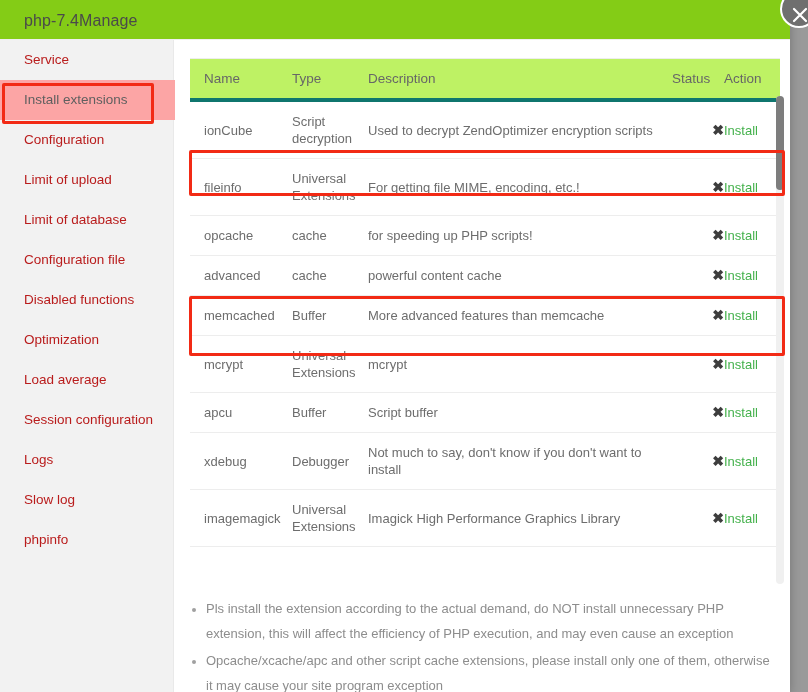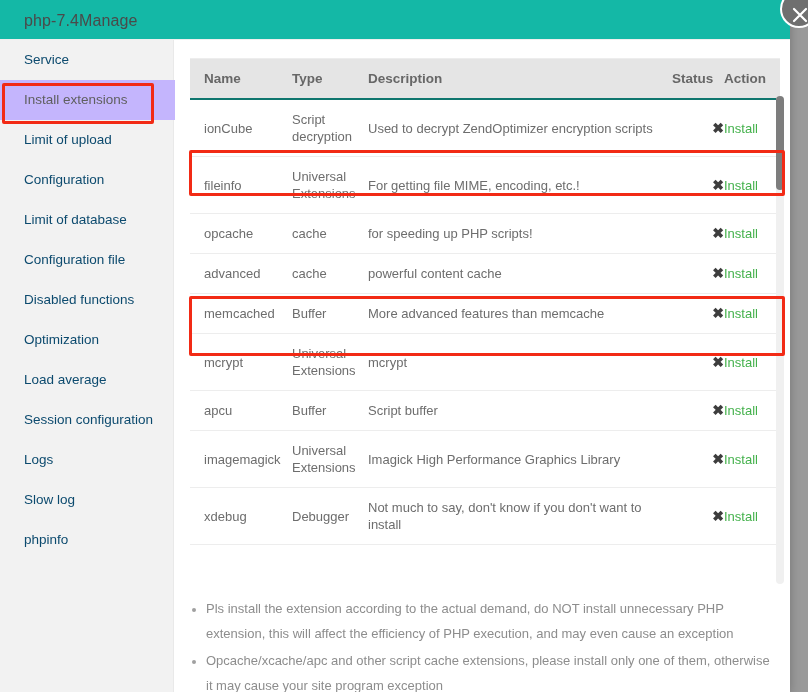--- a/index.html
+++ b/index.html
@@ -25,21 +25,21 @@
     background: #ffffff;
     box-shadow: 0 2px 10px rgba(0,0,0,.25);
     overflow: hidden;
   }
 
   #titlebar {
     position: absolute;
     left: 0; top: 0;
     width: 790px;
     height: 40px;
-    background: #14b8a6;
+    background: #84cc16;
     border-bottom: 1px solid #efefef;
     box-sizing: border-box;
   }
   #title-text {
     position: absolute;
     left: 24px;
     top: 12px;
     font-size: 16px;
     color: #4a4a4a;
     letter-spacing: .1px;
@@ -72,27 +72,27 @@
     background: #f2f2f2;
     border-right: 1px solid #e9e9e9;
     box-sizing: border-box;
   }
   .side-item {
     position: relative;
     height: 40px;
     line-height: 40px;
     padding-left: 24px;
     font-size: 13.5px;
-    color: #0c4a6e;
+    color: #b91c1c;
     white-space: nowrap;
     cursor: pointer;
     box-sizing: border-box;
   }
   .side-item.active {
-    background: #c4b5fd;
+    background: #fca5a5;
     color: #5f5f5f;
     width: 175px;
   }
 
   
   #content {
     position: absolute;
     left: 175px;
     top: 40px;
     width: 615px;
@@ -110,27 +110,27 @@
     box-sizing: border-box;
   }
 
   table.ext {
     border-collapse: collapse;
     width: 580px;
     table-layout: fixed;
     font-size: 13px;
   }
   table.ext thead th {
-    background: #e5e5e5;
+    background: #bef264;
     color: #676767;
-    font-weight: bold;
+    font-weight: normal;
     font-size: 13.5px;
     text-align: left;
     padding: 12px 0 12px 0;
-    border-bottom: 2px solid #0f766e;
+    border-bottom: 4px solid #0f766e;
     border-top: 1px solid #ededed;
   }
   table.ext tbody td {
     color: #6d6d6d;
     padding: 11px 0 11px 0;
     border-bottom: 1px solid #ededed;
     vertical-align: middle;
     line-height: 17px;
   }
   .col-name   { width: 88px;  padding-left: 14px !important; }
@@ -204,22 +204,22 @@
 
 <div id="modal">
 
   <div id="titlebar">
     <div id="title-text">php-7.4Manage</div>
   </div>
 
   <div id="sidebar">
       <div class="side-item"><span>Service</span></div>
       <div class="side-item active"><span>Install extensions</span></div>
+      <div class="side-item"><span>Configuration</span></div>
       <div class="side-item"><span>Limit of upload</span></div>
-      <div class="side-item"><span>Configuration</span></div>
       <div class="side-item"><span>Limit of database</span></div>
       <div class="side-item"><span>Configuration file</span></div>
       <div class="side-item"><span>Disabled functions</span></div>
       <div class="side-item"><span>Optimization</span></div>
       <div class="side-item"><span>Load average</span></div>
       <div class="side-item"><span>Session configuration</span></div>
       <div class="side-item"><span>Logs</span></div>
       <div class="side-item"><span>Slow log</span></div>
       <div class="side-item"><span>phpinfo</span></div>
     </div>
@@ -281,30 +281,30 @@
               <td class="col-action"><a class="install-link">Install</a></td>
             </tr>
             <tr>
               <td class="col-name">apcu</td>
               <td class="col-type">Buffer</td>
               <td class="col-desc">Script buffer</td>
               <td class="col-status"><span class="status-x">✖</span></td>
               <td class="col-action"><a class="install-link">Install</a></td>
             </tr>
             <tr>
+              <td class="col-name">xdebug</td>
+              <td class="col-type">Debugger</td>
+              <td class="col-desc">Not much to say, don't know if you don't want to install</td>
+              <td class="col-status"><span class="status-x">✖</span></td>
+              <td class="col-action"><a class="install-link">Install</a></td>
+            </tr>
+            <tr>
               <td class="col-name">imagemagick</td>
               <td class="col-type">Universal Extensions</td>
               <td class="col-desc">Imagick High Performance Graphics Library</td>
-              <td class="col-status"><span class="status-x">✖</span></td>
-              <td class="col-action"><a class="install-link">Install</a></td>
-            </tr>
-            <tr>
-              <td class="col-name">xdebug</td>
-              <td class="col-type">Debugger</td>
-              <td class="col-desc">Not much to say, don't know if you don't want to install</td>
               <td class="col-status"><span class="status-x">✖</span></td>
               <td class="col-action"><a class="install-link">Install</a></td>
             </tr>
           </tbody>
       </table>
     </div>
 
     <div id="scroll-track">
       <div id="scroll-thumb"></div>
     </div>

